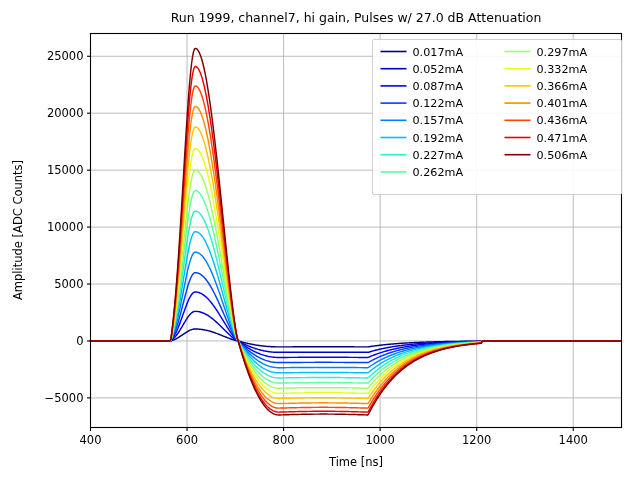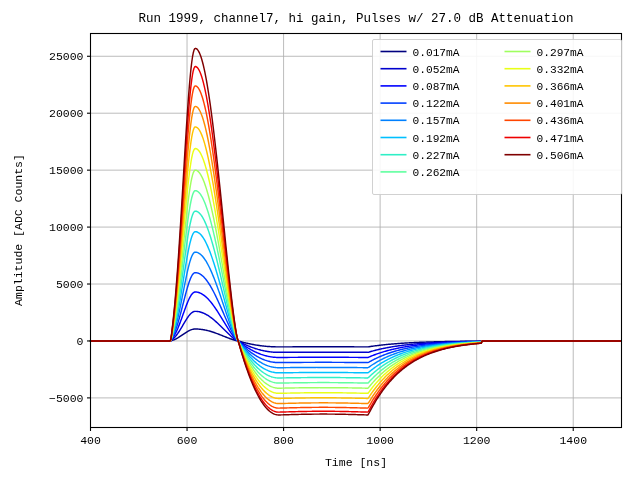--- a/index.html
+++ b/index.html
@@ -12,21 +12,20 @@
     width: 640px;
     height: 480px;
     font-family: "DejaVu Sans", sans-serif;
     overflow: hidden;
   }
   #figure {
     position: relative;
     width: 566px;
     height: 480px;
     background: #d946ef;
-    font-family: Liberation Mono, monospace;
   }
   #plot-svg {
     position: absolute;
     left: 0;
     top: 0;
     width: 640px;
     height: 480px;
   }
   .title-text {
     font-size: 12.5px;

